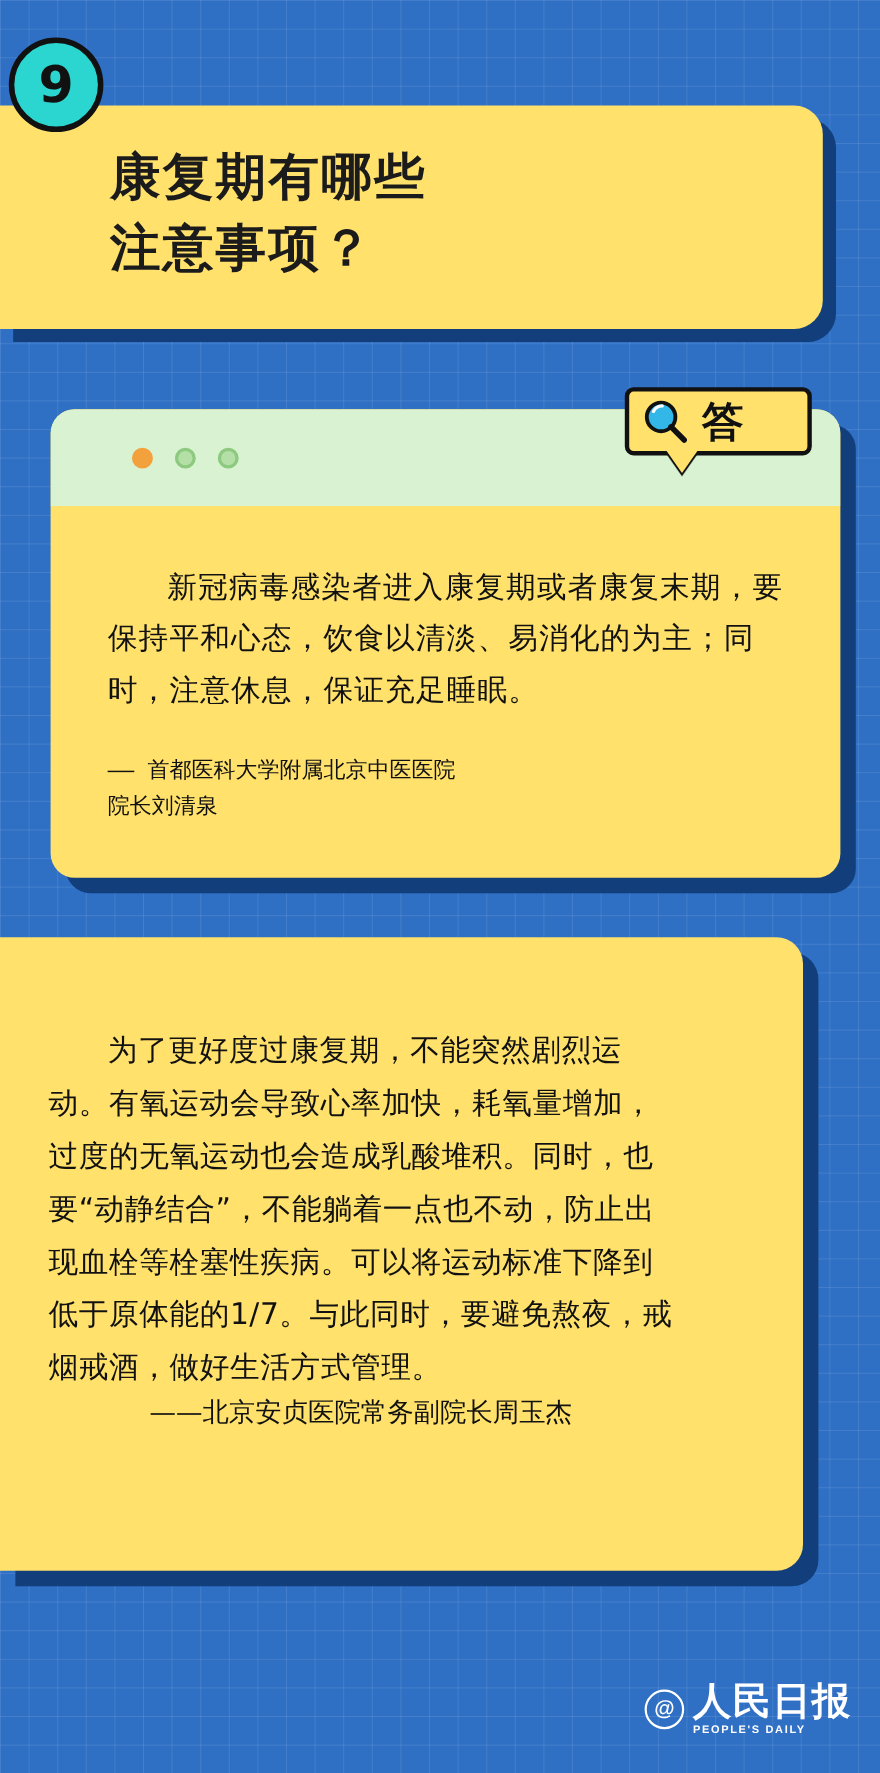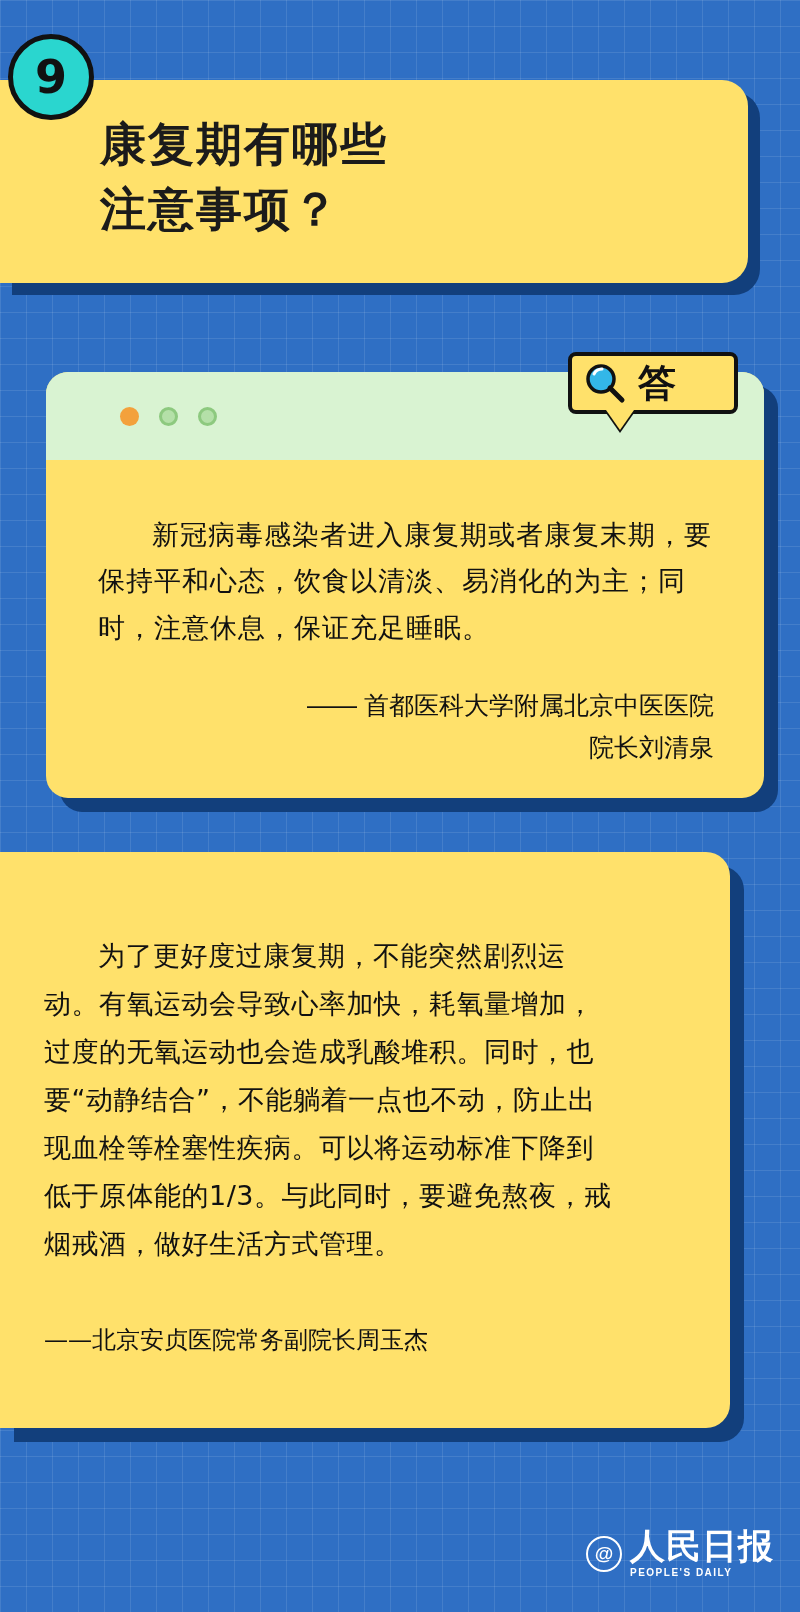--- a/index.html
+++ b/index.html
@@ -28,21 +28,21 @@
     position: relative;
     width: 800px;
     height: 1612px;
     z-index: 1;
   }
 
   
   .header-wrap {
     position: absolute;
     left: 0;
-    top: 80px;
+    top: 96px;
     width: 780px;
     height: 215px;
   }
   .header-shadow {
     position: absolute;
     left: 12px;
     top: 12px;
     width: 748px;
     height: 203px;
     background: #123f7c;
@@ -168,25 +168,24 @@
   .para {
     font-size: 27px;
     line-height: 1.72;
     color: #111;
     text-indent: 2em;
     font-family: "DejaVu Sans", "Liberation Sans", sans-serif;
     letter-spacing: 1px;
   }
   .attrib1 {
     margin-top: 34px;
-    text-align: right;
-    font-size: 25px;
+    font-size: 20px;
     line-height: 1.65;
     color: #111;
-    font-family: Liberation Sans, sans-serif;
+    font-family: Liberation Mono, monospace;
     white-space: pre-line;
     padding-right: 16px;
   }
 
   
   .card2-wrap {
     position: absolute;
     left: 0;
     top: 852px;
     width: 744px;
@@ -209,21 +208,21 @@
   }
   .para2 {
     font-size: 27px;
     line-height: 1.78;
     color: #111;
     text-indent: 2em;
     font-family: "DejaVu Sans", "Liberation Sans", sans-serif;
     letter-spacing: 0.5px;
   }
   .attrib2 {
-    margin-top: 56px;
+    text-align: center;
     font-size: 24px;
     color: #111;
     font-family: "DejaVu Serif", "Liberation Serif", serif;
   }
 
   
   .footer-logo {
     position: absolute;
     right: 26px;
     bottom: 34px;
@@ -297,21 +296,21 @@
         <p class="para">新冠病毒感染者进入康复期或者康复末期，要保持平和心态，饮食以清淡、易消化的为主；同时，注意休息，保证充足睡眠。</p>
         <div class="attrib1">—— 首都医科大学附属北京中医医院
 院长刘清泉</div>
       </div>
     </div>
   </div>
 
   <div class="card2-wrap">
     <div class="card2-shadow"></div>
     <div class="card2">
-      <p class="para2">为了更好度过康复期，不能突然剧烈运动。有氧运动会导致心率加快，耗氧量增加，过度的无氧运动也会造成乳酸堆积。同时，也要“动静结合”，不能躺着一点也不动，防止出现血栓等栓塞性疾病。可以将运动标准下降到低于原体能的1/3。与此同时，要避免熬夜，戒烟戒酒，做好生活方式管理。</p>
+      <p class="para2">为了更好度过康复期，不能突然剧烈运动。有氧运动会导致心率加快，耗氧量增加，过度的无氧运动也会造成乳酸堆积。同时，也要“动静结合”，不能躺着一点也不动，防止出现血栓等栓塞性疾病。可以将运动标准下降到低于原体能的1/7。与此同时，要避免熬夜，戒烟戒酒，做好生活方式管理。</p>
       <div class="attrib2">——北京安贞医院常务副院长周玉杰</div>
     </div>
   </div>
 
   <div class="footer-logo">
     <span class="logo-circle">@</span>
     <span class="logo-texts">
       <div class="logo-cn">人民日报</div>
       <div class="logo-en">PEOPLE'S DAILY</div>
     </span>

